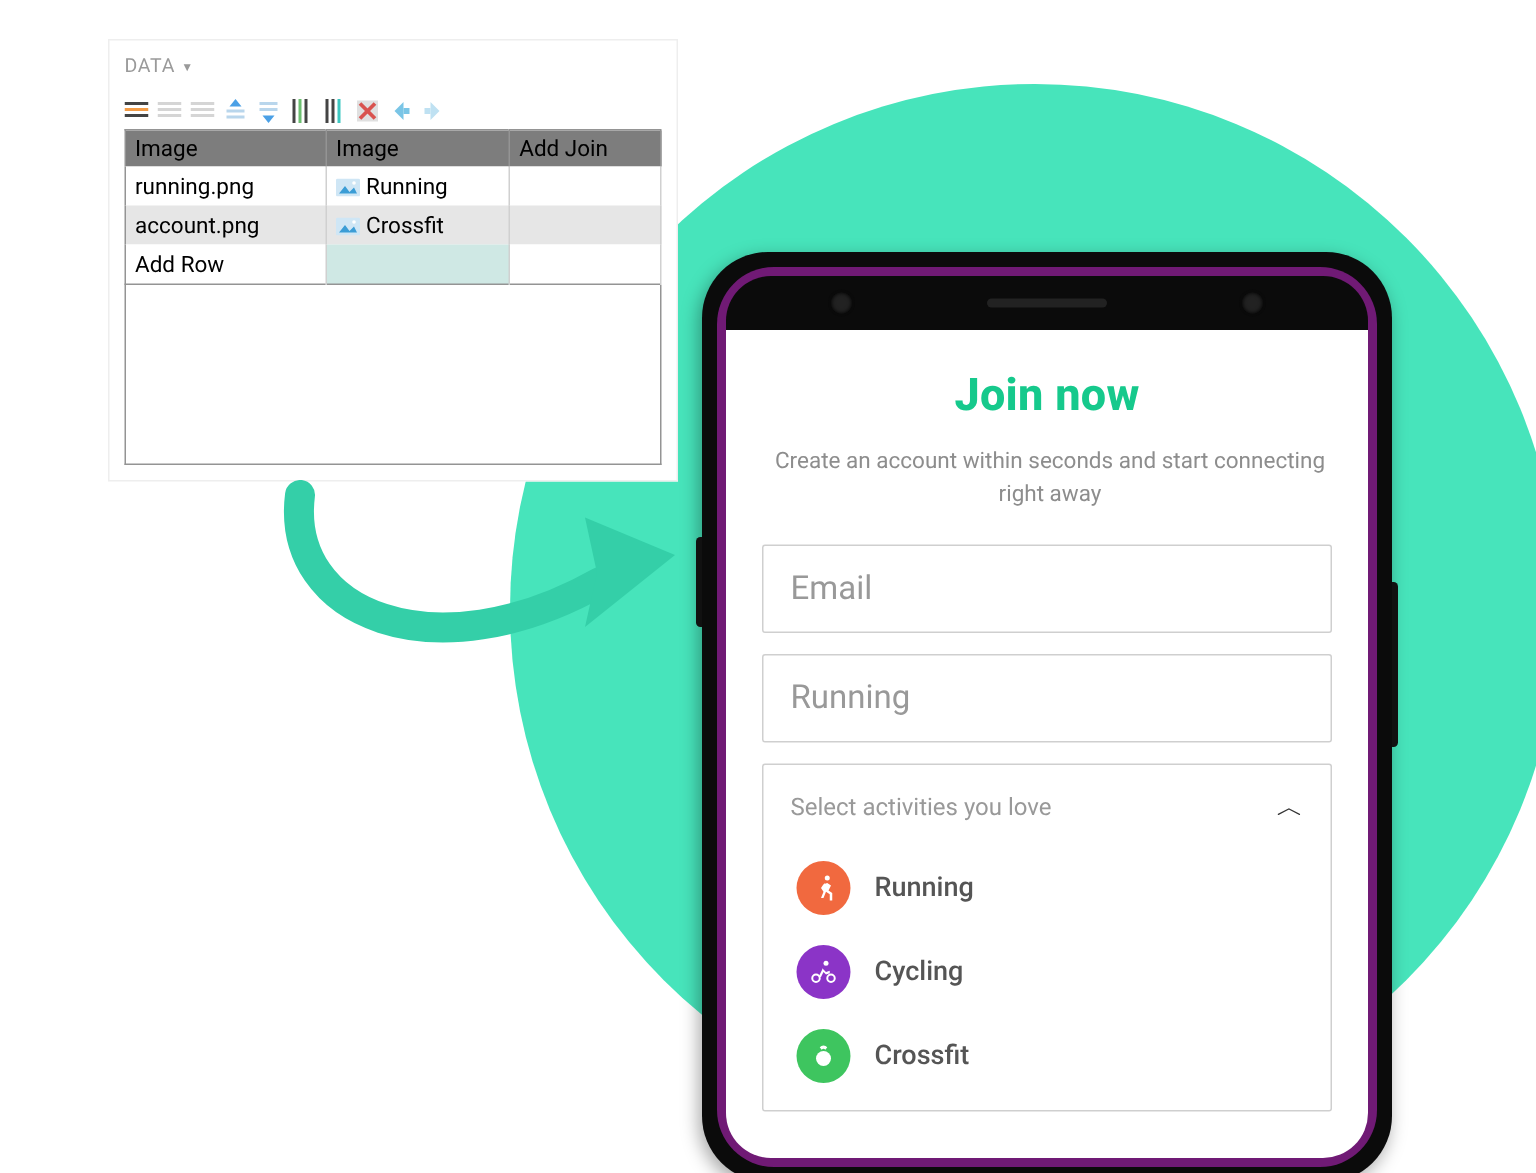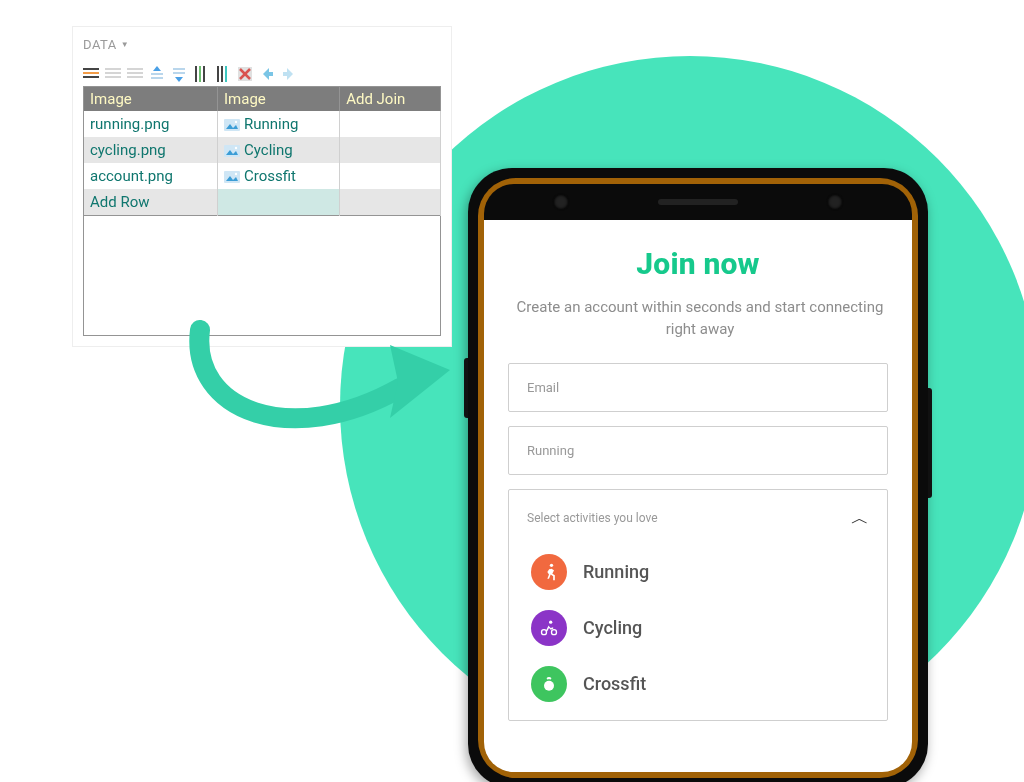--- a/index.html
+++ b/index.html
@@ -48,30 +48,30 @@
   .accent-teal { fill:#3dc7c1; }
 
   table.data-table {
     width: 100%;
     border-collapse: collapse;
     border: 1px solid #949494;
     font-size: 15px;
   }
   table.data-table thead th {
     background: #7d7d7d;
-    color: #fef9c3;
+    color: #000000;
     font-weight: 400;
     text-align: left;
     padding: 3px 6px;
     border-right: 1px solid #949494;
   }
   table.data-table td {
     padding: 4px 6px;
     border-right: 1px solid #d0d0d0;
-    color: #0f766e;
+    color: #000000;
   }
   table.data-table tr:nth-child(even) td { background: #e6e6e6; }
   table.data-table tr:nth-child(odd) td { background: #fff; }
   .img-ico { display:inline-block; width:16px; height:12px; margin-right:4px; vertical-align:middle; }
   .img-ico svg { width:16px; height:12px; display:block; }
   .add-row td { color:#777; }
   .empty-area {
     height: 120px;
     border: 1px solid #949494;
     border-top: none;
@@ -101,21 +101,21 @@
     padding: 10px;
     z-index: 5;
     box-shadow: -2px 4px 12px rgba(0,0,0,.35);
   }
   .phone .side-btn-r { position:absolute; right:-4px; width:4px; height:90px; background:#111; border-radius:0 3px 3px 0; }
   .phone .side-btn-r.b1 { top:220px; height:110px; }
   .phone .side-btn-l { position:absolute; left:-4px; width:4px; height:60px; top:190px; background:#111; border-radius:3px 0 0 3px; }
   .phone .inner {
     width: 100%;
     height: 100%;
-    background: #a16207;
+    background: #701a75;
     border-radius: 38px;
     padding: 6px;
   }
   .phone .notch-bar {
     height: 36px;
     background: #0b0b0b;
     display:flex;
     align-items:center;
     justify-content:center;
     gap: 90px;
@@ -144,38 +144,38 @@
     color: #8d8d8d;
     font-size: 15px;
     margin: 16px 2px 22px 6px;
     line-height: 1.45;
   }
   .field {
     width: 100%;
     border: 1px solid #cfcfcf;
     padding: 16px 18px;
     color: #999;
-    font-size: 13px;
+    font-size: 22px;
     margin-bottom: 14px;
     border-radius: 2px;
     background:#fff;
   }
   .dd {
     width: 100%;
     border: 1px solid #cfcfcf;
     border-radius: 2px;
     padding-bottom: 8px;
   }
   .dd-head {
     display:flex;
     align-items:center;
     justify-content:space-between;
     padding: 16px 18px 14px 18px;
   }
-  .dd-head .lbl { color:#999; font-size:12px; }
+  .dd-head .lbl { color:#999; font-size:16px; }
   .dd-head .chev { color:#333; font-size:18px; }
   .dd-item {
     display:flex;
     align-items:center;
     gap: 16px;
     padding: 10px 22px;
   }
   .act-ico {
     width: 36px; height:36px; border-radius:50%;
     display:flex; align-items:center; justify-content:center;
@@ -280,31 +280,20 @@
     </thead>
     <tbody>
       <tr>
         <td>running.png</td>
         <td>
           <span class="img-ico"><svg viewBox="0 0 16 12">
                 <rect width="16" height="12" rx="1" fill="#cfe6f5"></rect>
                 <polygon points="2,10 6,5 9,9 12,6 14,10" fill="#3b9dd6"></polygon>
                 <circle cx="12" cy="3" r="1.2" fill="#fff"></circle>
               </svg></span><span>Running</span>
-        </td>
-        <td></td>
-      </tr>
-      <tr>
-        <td>cycling.png</td>
-        <td>
-          <span class="img-ico"><svg viewBox="0 0 16 12">
-                <rect width="16" height="12" rx="1" fill="#cfe6f5"></rect>
-                <polygon points="2,10 6,5 9,9 12,6 14,10" fill="#3b9dd6"></polygon>
-                <circle cx="12" cy="3" r="1.2" fill="#fff"></circle>
-              </svg></span><span>Cycling</span>
         </td>
         <td></td>
       </tr>
       <tr>
         <td>account.png</td>
         <td>
           <span class="img-ico"><svg viewBox="0 0 16 12">
                 <rect width="16" height="12" rx="1" fill="#cfe6f5"></rect>
                 <polygon points="2,10 6,5 9,9 12,6 14,10" fill="#3b9dd6"></polygon>
                 <circle cx="12" cy="3" r="1.2" fill="#fff"></circle>

